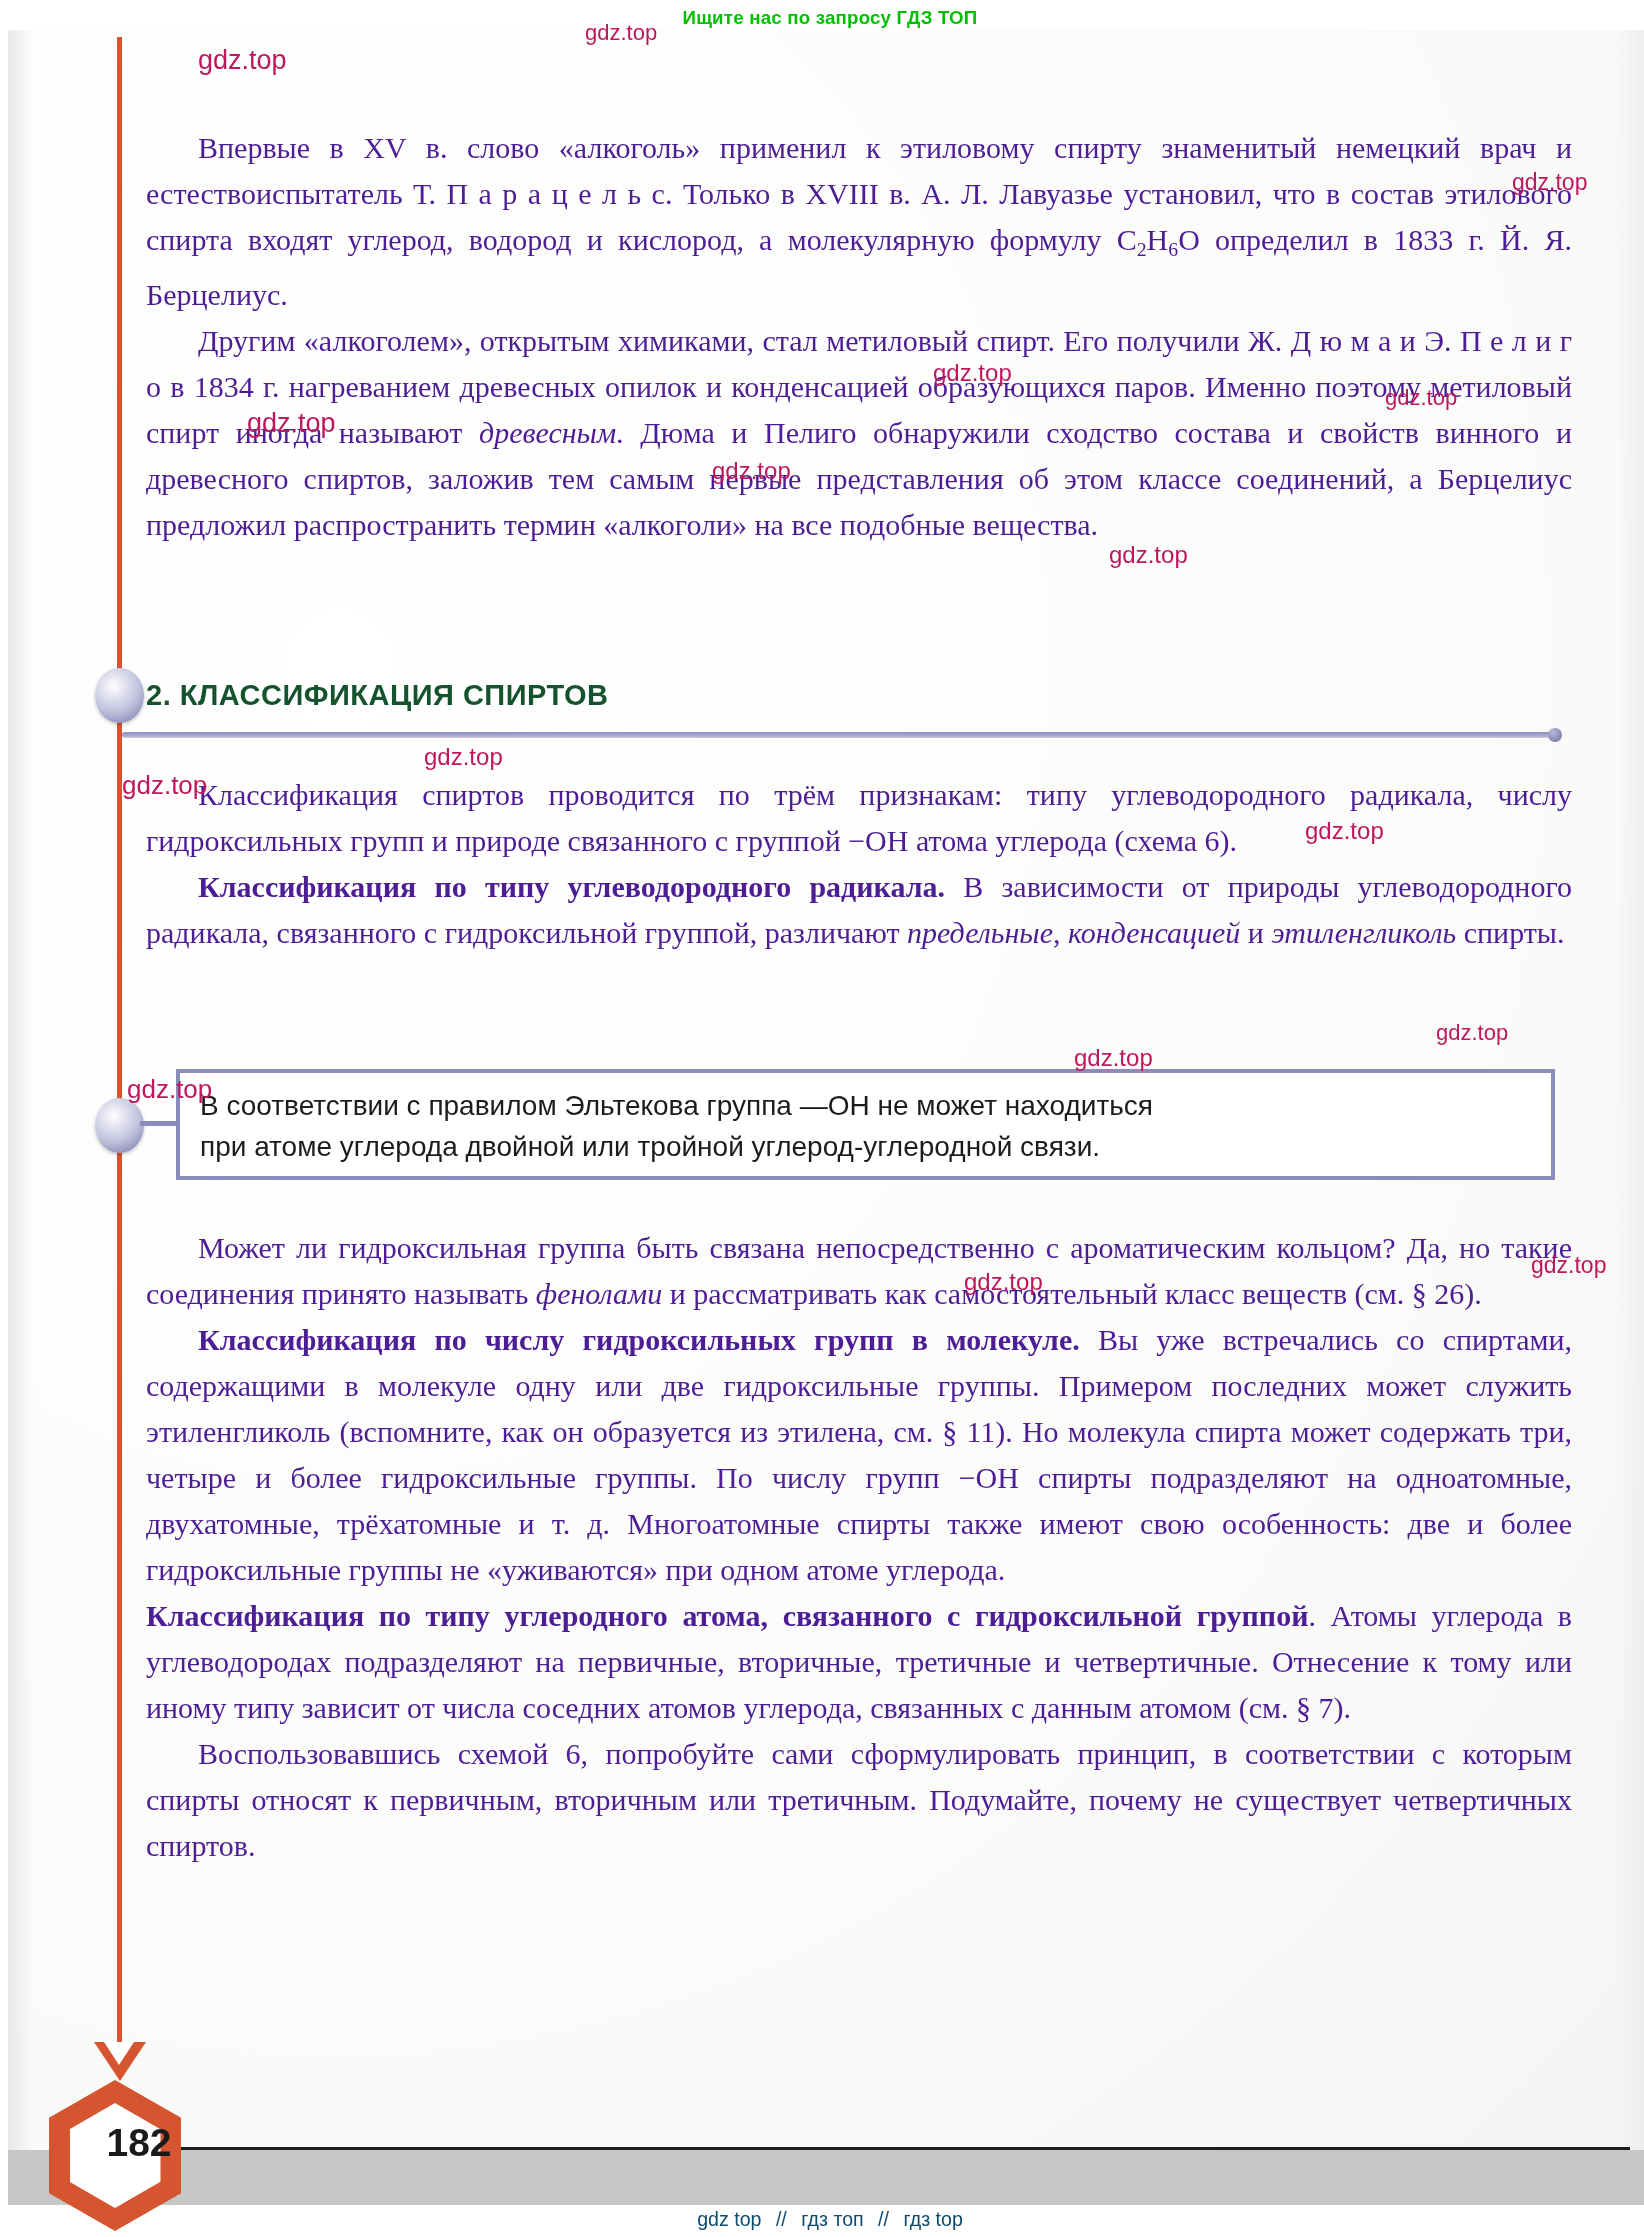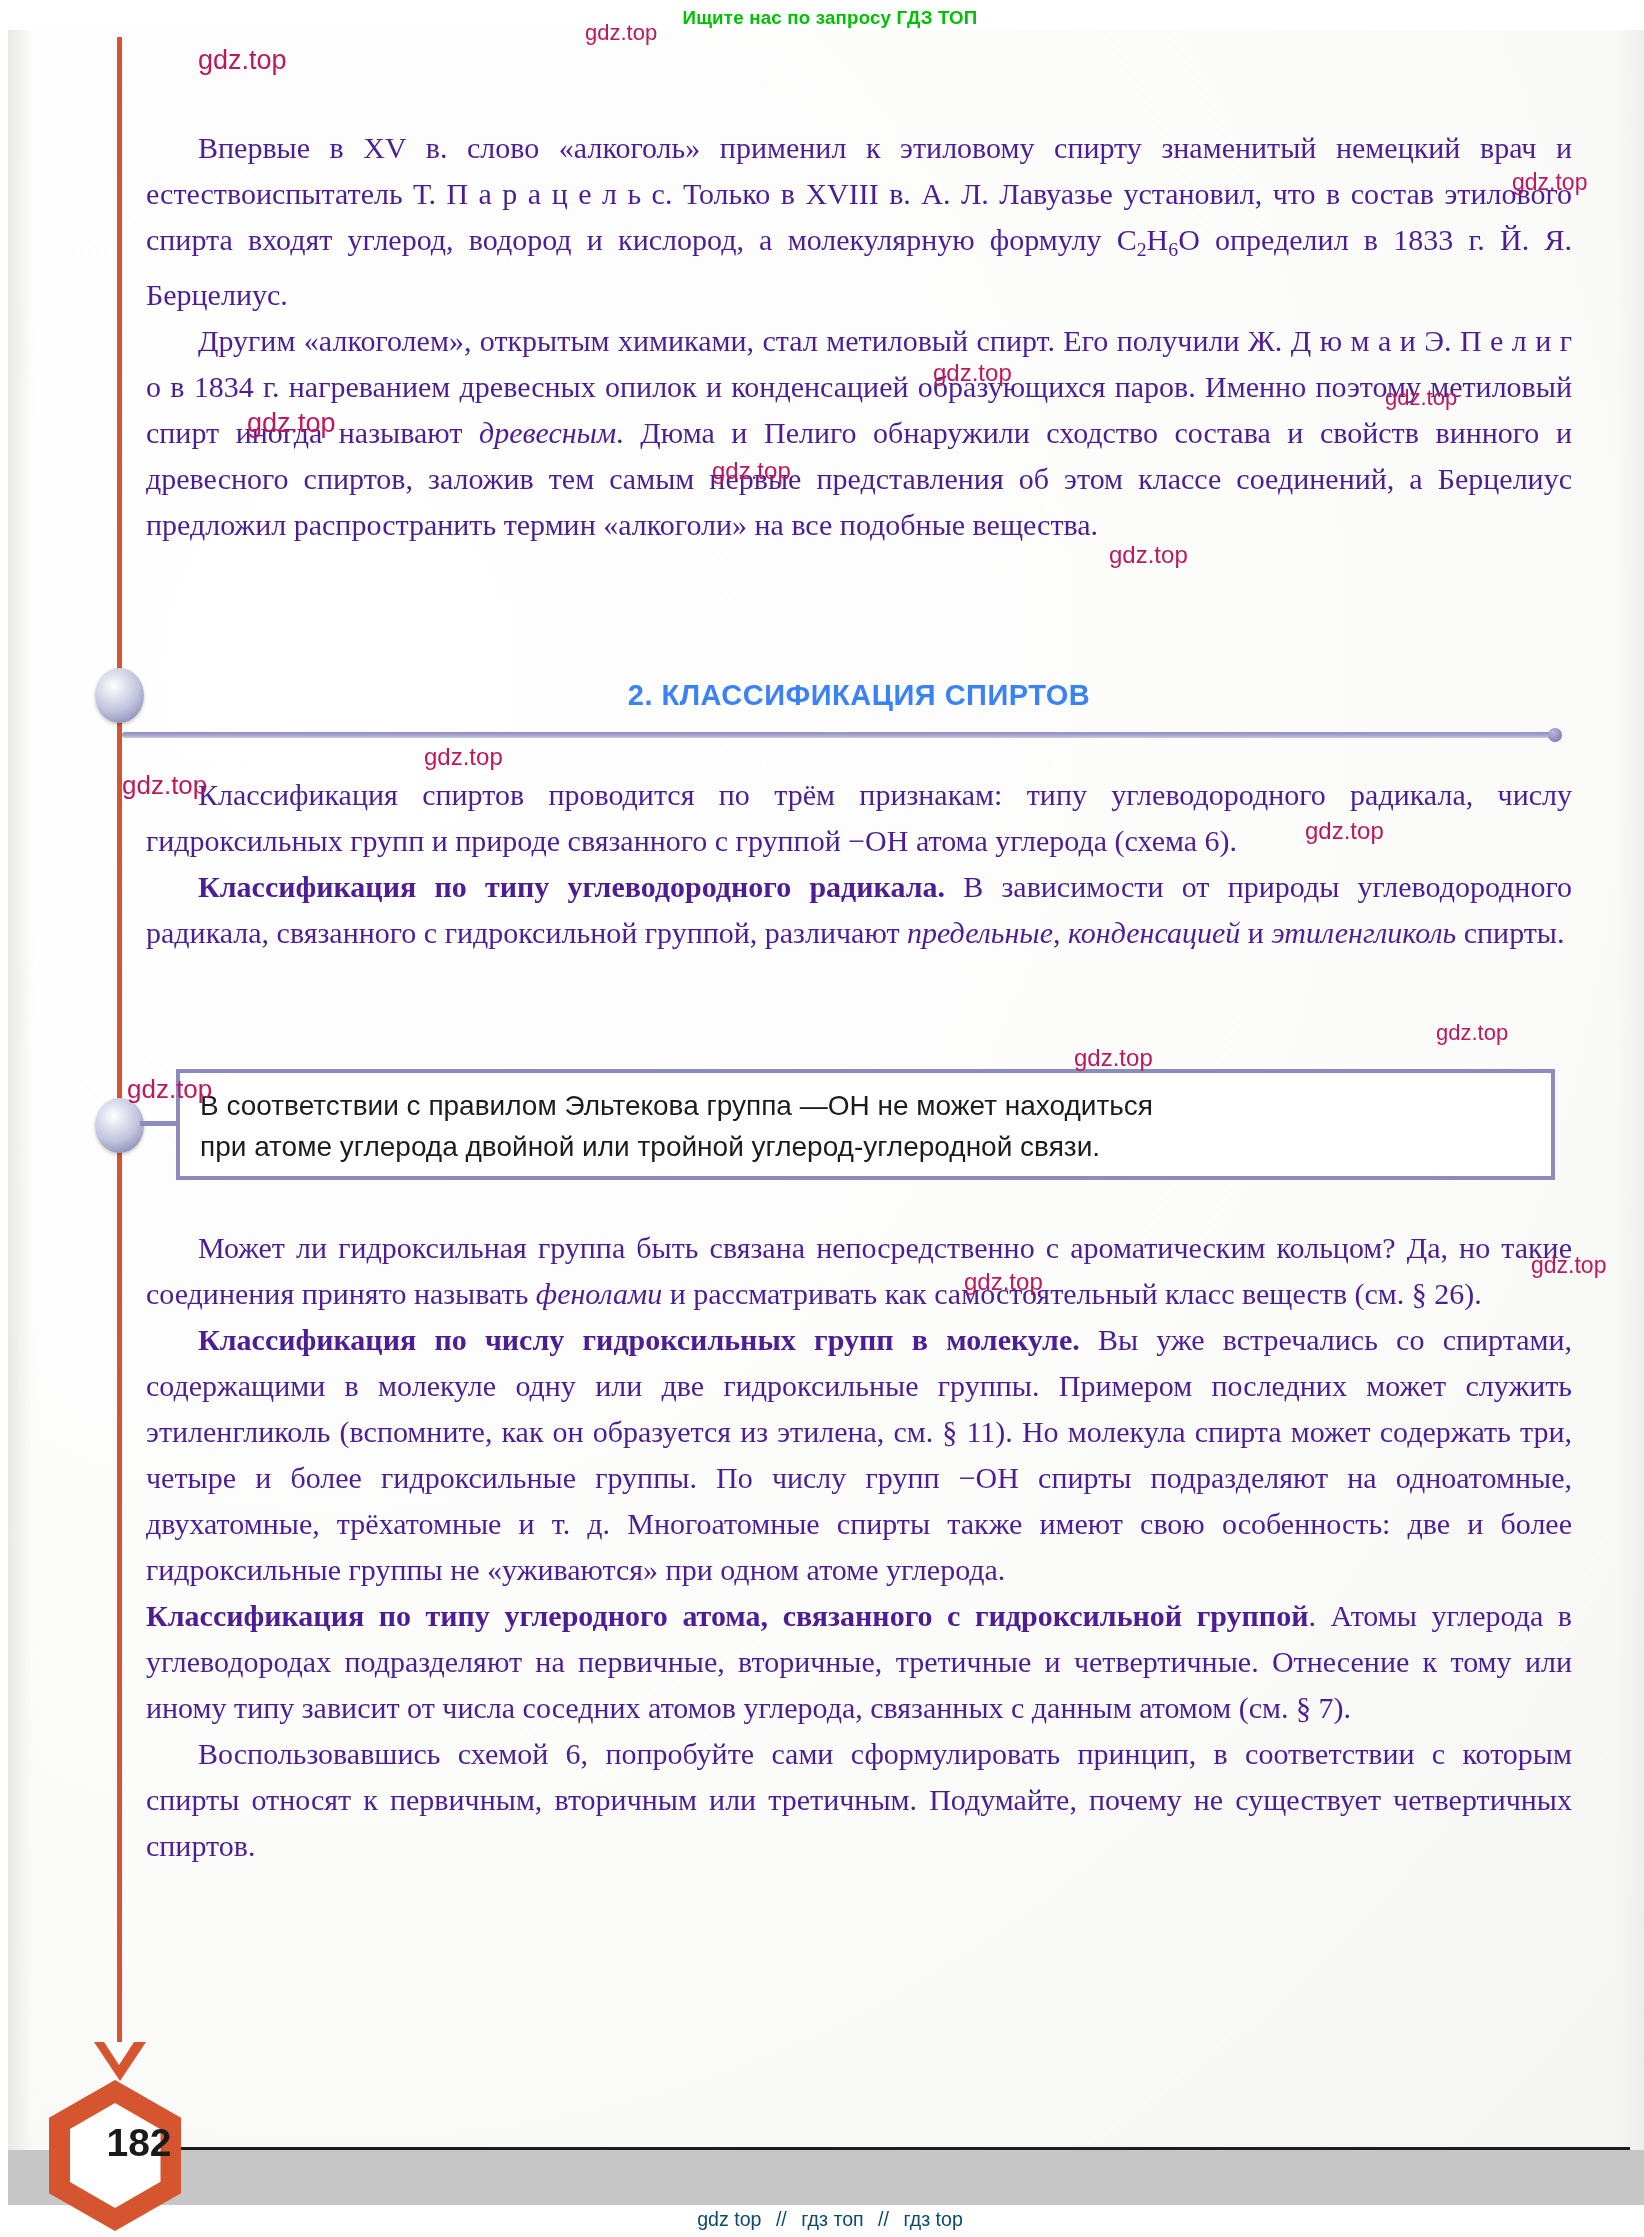--- a/index.html
+++ b/index.html
@@ -107,26 +107,25 @@
   .noind { text-indent: 0 !important; }
   b.k { font-weight: 700; }
   i.k { font-style: italic; }
   .sub { font-size: 0.66em; vertical-align: -0.28em; }
 
   
   .sec-head {
     position: absolute;
     left: 138px;
     width: 1426px;
-    text-align: center;
     font-family: "Liberation Sans", sans-serif;
     font-weight: 700;
     font-size: 29px;
     letter-spacing: 0.5px;
-    color: #3b82f6;
+    color: #14532d;
   }
   .sec-rule {
     position: absolute;
     left: 114px;
     width: 1435px;
     height: 6.2px;
     background: linear-gradient(to bottom, #8f90bf 0%, #9fa0cb 45%, #c9cade 100%);
     border-radius: 2.7px;
   }
   .sec-rule::after {

